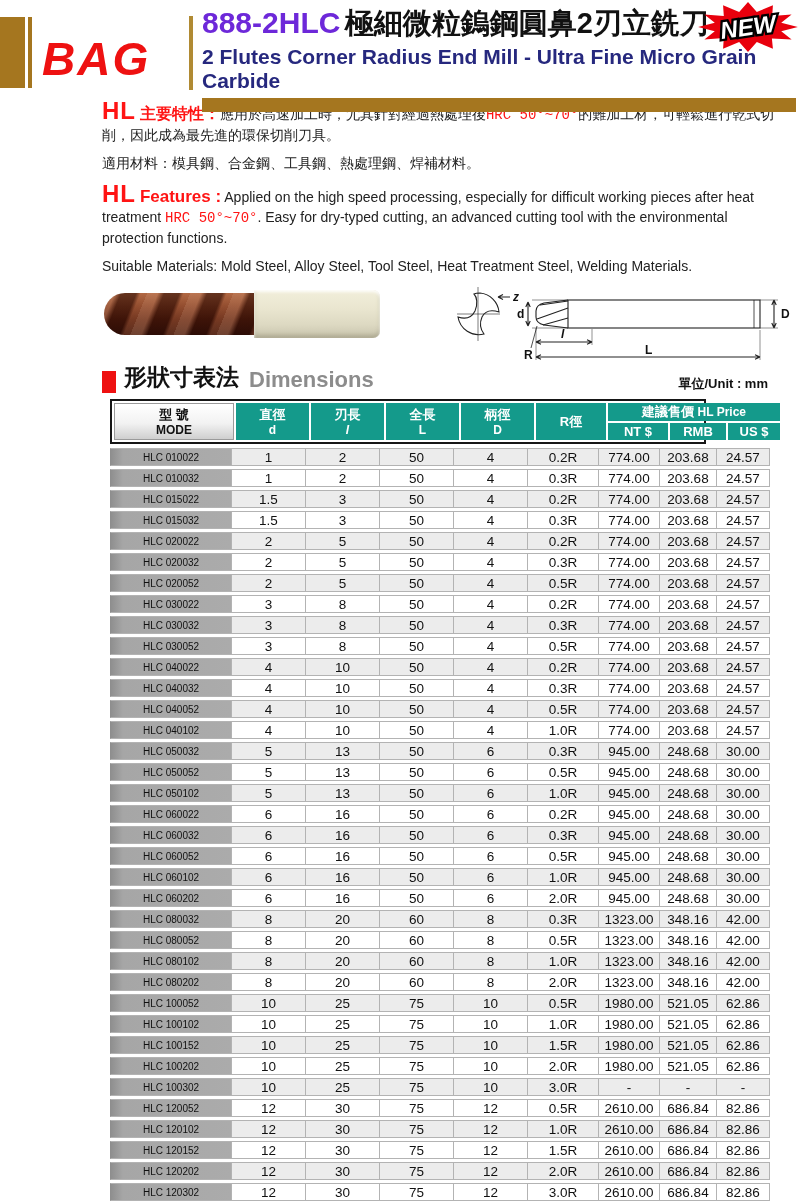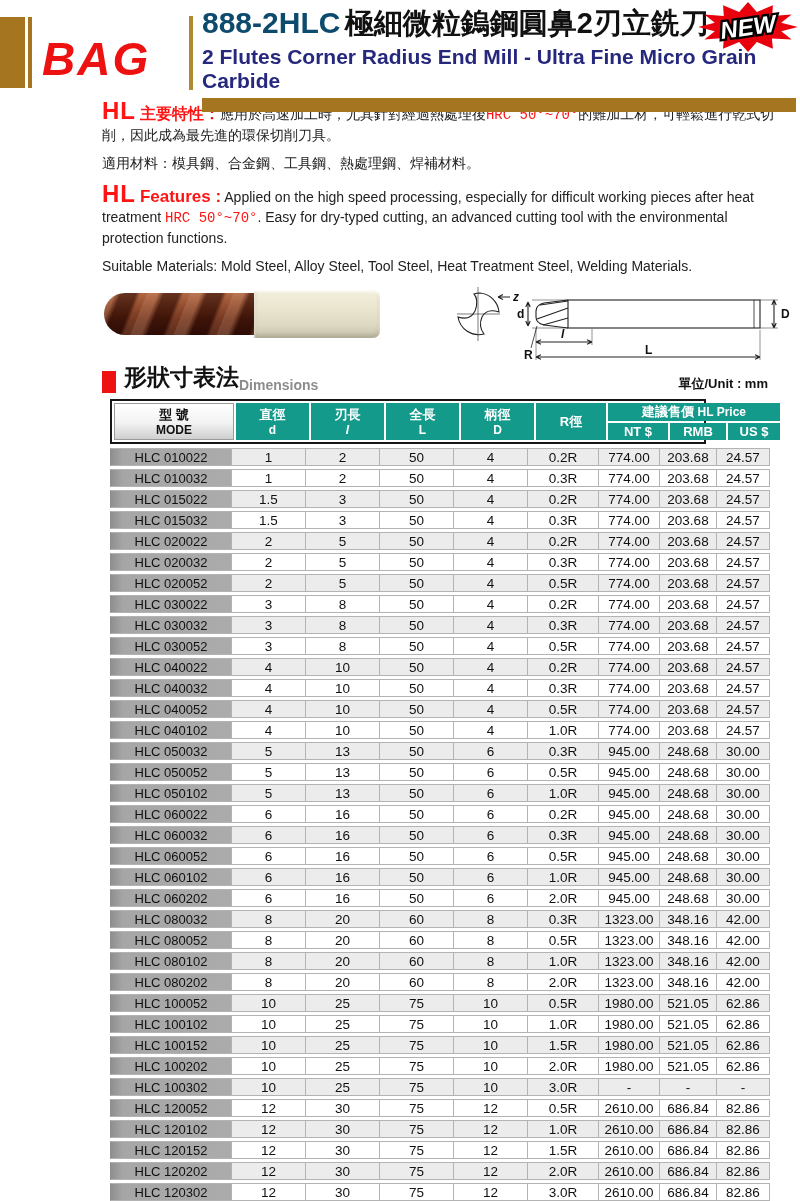--- a/index.html
+++ b/index.html
@@ -7,21 +7,21 @@
   .page { position:relative; width:800px; height:1201px; background:#fff; overflow:hidden; }
 
   
   .hdr { position:relative; height:90px; }
   .gold-tab { position:absolute; left:0; top:17px; width:25px; height:71px; background:#A5761F; }
   .gold-tab2 { position:absolute; left:28px; top:17px; width:4px; height:71px; background:#A5761F; }
   .brand { position:absolute; left:42px; top:32px; font-size:46px; font-weight:bold; font-style:italic; color:#EE1111; letter-spacing:2px; }
   .hdr-divider { position:absolute; left:189px; top:16px; width:4px; height:74px; background:#B08A33; }
   .titles { position:absolute; left:202px; top:4px; width:596px; }
   .title-line1 { white-space:nowrap; }
-  .model-no { font-size:30px; font-weight:bold; color:#0c4a6e; }
+  .model-no { font-size:30px; font-weight:bold; color:#6d28d9; }
   .title-zh { font-size:29px; font-weight:bold; color:#111; }
   .subtitle { font-size:21px; font-weight:bold; color:#26287E; margin-top:1px; }
   .gold-bar { width:594px; height:14px; background:#A5761F; margin-top:5px; }
   .new-badge { position:absolute; right:0px; top:0px; width:104px; height:54px; }
 
   
   .content { padding:0 10px 0 102px; }
   .feat-p { font-size:14px; line-height:20px; color:#222; margin-top:11px; }
   .hl-big { font-size:24px; font-weight:bold; color:#FF1414; letter-spacing:1px; }
   .red-bold { color:#FF1414; font-weight:bold; font-size:16px;margin-top:36px; }
@@ -42,21 +42,21 @@
     border-radius:0 7px 7px 0;
     background:linear-gradient(180deg,#f1eeda 0%,#eae6d0 38%,#ddd9c2 72%,#c8c4ad 100%);
     box-shadow:inset 0 2px 3px rgba(255,255,255,.9), inset 0 -3px 4px rgba(120,115,90,.35);
   }
   .diagram { position:absolute; right:0px; top:0px; }
 
   
   .sub-row { display:flex; align-items:flex-end; margin-top:0px; }
   .red-square { width:14px; height:22px; background:#EE1111; margin-right:8px; }
   .sec-zh { font-size:23px; font-weight:bold; color:#111; }
-  .sec-en { font-size:14px; font-weight:bold; color:#8C8C8C; }
+  .sec-en { font-size:22px; font-weight:bold; color:#8C8C8C; margin-left:10px; }
   .unit-label { margin-left:auto; margin-right:22px; font-size:13px; font-weight:bold; color:#111; }
 
   
   .tbl-wrap { width:596px; margin:6px 0 0 8px;border-radius:20px; }
   .hdr-box { border:2px solid #161616; background:#fff; }
   table { table-layout:fixed; width:100%; }
   .hdr-table { border-collapse:separate; border-spacing:2px; }
   .hdr-table th { background:#149A8B; color:#fff; font-weight:bold; text-align:center; vertical-align:middle; padding:0; }
   .hdr-table th .zh { display:block; font-size:13px; line-height:17px; }
   .hdr-table th .en { display:block; font-size:12px; line-height:15px; font-weight:bold; }
@@ -64,21 +64,21 @@
   .hdr-table th.price-sub { height:17px; font-size:13px; }
   .hdr-table th.mode-hdr { background:linear-gradient(180deg,#ffffff 0%,#f2f2f2 55%,#cfcfcf 100%); color:#111; border:1px solid #9a9a9a; }
   .price-en { font-size:12px; font-weight:bold; }
 
   .body-table { border-collapse:separate; border-spacing:0 3px; margin-top:1px; }
   .body-table td { height:18px; text-align:center; vertical-align:middle; font-size:13.5px; color:#111;
     border-top:1px solid #B3B3B3; border-bottom:1px solid #B3B3B3; border-right:1px solid #B3B3B3; padding:0; }
   .body-table td:first-child { border-left:1px solid #8E8E8E; }
   .body-table tr.odd td { background:#ECECEC; }
   .body-table tr.even td { background:#FFFFFF; }
-  .body-table td.mode-col { background:linear-gradient(90deg,#8F8F8F 0%,#A6A6A6 10%,#ABABAB 100%) !important; font-size:13px; }
+  .body-table td.mode-col { background:linear-gradient(90deg,#8F8F8F 0%,#A6A6A6 10%,#ABABAB 100%) !important; font-size:10px; }
 </style>
 </head>
 <body>
 
 <div class="page">
 
   <div class="hdr">
     <div class="gold-tab"></div>
     <div class="gold-tab2"></div>
     <div class="brand">BAG</div>

